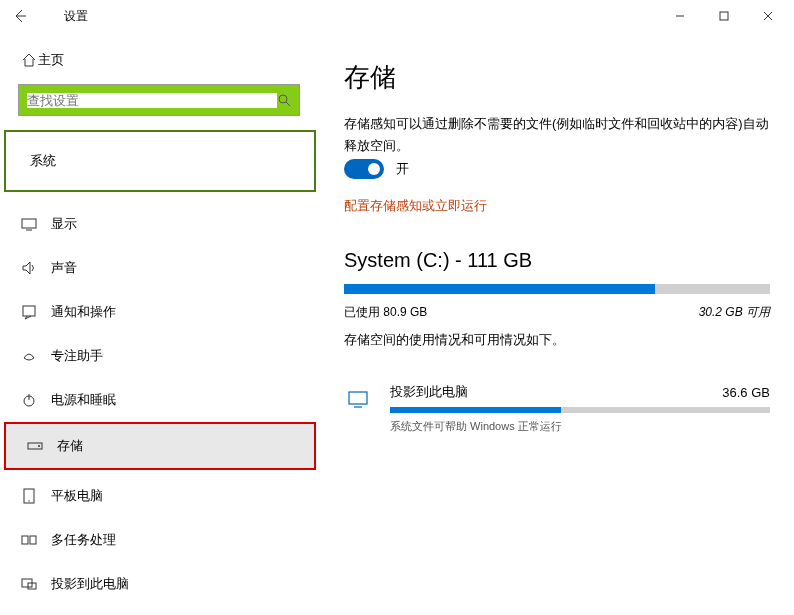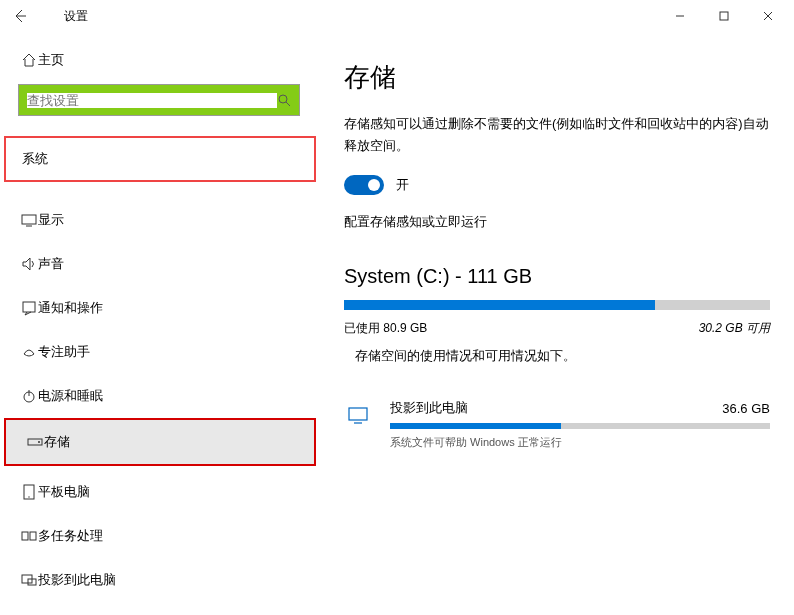--- a/index.html
+++ b/index.html
@@ -12,41 +12,41 @@
   .win-btn { width: 36px; height: 24px; display: flex; align-items: center; justify-content: center; cursor: pointer; }
 
   .app { display: flex; height: calc(100% - 32px); }
   .sidebar { width: 320px; padding: 8px 0; }
   .home-row { display: flex; align-items: center; height: 40px; padding: 0 20px; }
   .search-row { padding: 4px 18px; }
   .search-box { width: 282px; height: 32px; border: 1px solid #999; display: flex; align-items: center; padding: 0 8px; background: #84cc16; }
   .search-box input { border: none; outline: none; flex: 1; font-size: 13px; color: #555; }
 
   .cat-label { padding: 12px 20px; font-size: 13px; }
-  .nav-item { display: flex; align-items: center; height: 44px; padding: 0 20px; gap: 0; cursor: pointer; }
+  .nav-item { display: flex; align-items: center; height: 44px; padding: 0 20px; gap: 13px; cursor: pointer; }
   .nav-icon { width: 18px; height: 18px; display: flex; align-items: center; justify-content: center; color: #333; }
 
-  .red-box-1 { border: 2px solid #ef4444; margin: 16px 4px; padding: 0; }
+  .red-box-1 { border: 2px solid #4d7c0f; margin: 10px 4px; padding: 8px; }
   .red-box-1 .cat-label { padding: 12px 16px; }
   .red-box-2 { border: 2px solid #d40000; margin: 0 4px 4px; }
 
   .content { flex: 1; padding: 28px 24px 0 24px; overflow: hidden; }
   .h1 { font-size: 26px; font-weight: 400; margin-bottom: 18px; }
-  .desc { font-size: 13px; line-height: 1.7; margin-bottom: 18px; }
+  .desc { font-size: 13px; line-height: 1.7; margin-bottom: 2px; }
   .toggle-row { display: flex; align-items: center; gap: 12px; margin-bottom: 18px; }
   .toggle { width: 40px; height: 20px; background: #0067c0; border-radius: 10px; position: relative; cursor: pointer; }
   .toggle::after { content: ""; width: 12px; height: 12px; background: #fff; border-radius: 50%; position: absolute; right: 4px; top: 4px; }
-  .link { color: #000000; cursor: pointer; font-size: 13px; margin-bottom: 34px; display: block; }
+  .link { color: #c2410c; cursor: pointer; font-size: 13px; margin-bottom: 34px; display: block; }
 
   .drive-title { font-size: 20px; font-weight: 400; margin-bottom: 12px; }
   .drive-bar { height: 10px; display: flex; margin-bottom: 10px; width: 100%; background: #d0d0d0; }
   .drive-bar .fill { background: #0078d7; }
   .drive-meta { display: flex; font-size: 12px; margin-bottom: 10px; }
   .drive-meta .right { margin-left: auto; font-style: italic; }
-  .drive-desc { font-size: 13px; margin-bottom: 22px; margin-left: 11px; }
+  .drive-desc { font-size: 13px; margin-bottom: 22px; }
 
   .cat { display: flex; align-items: flex-start; gap: 18px; padding: 12px 0; }
   .cat-icon { width: 28px; height: 28px; display:flex; align-items:center; justify-content:center; color:#0067c0; margin-top:2px; }
   .cat-body { flex: 1; }
   .cat-head { display: flex; align-items: center; }
   .cat-head .size { margin-left: auto; font-size: 13px; }
   .cat-bar { height: 6px; background: #d0d0d0; margin: 6px 0 6px; width: 100%; }
   .cat-bar .fill { height: 100%; background: #0078d7; }
   .cat-sub { font-size: 11px; color: #555; }
 

